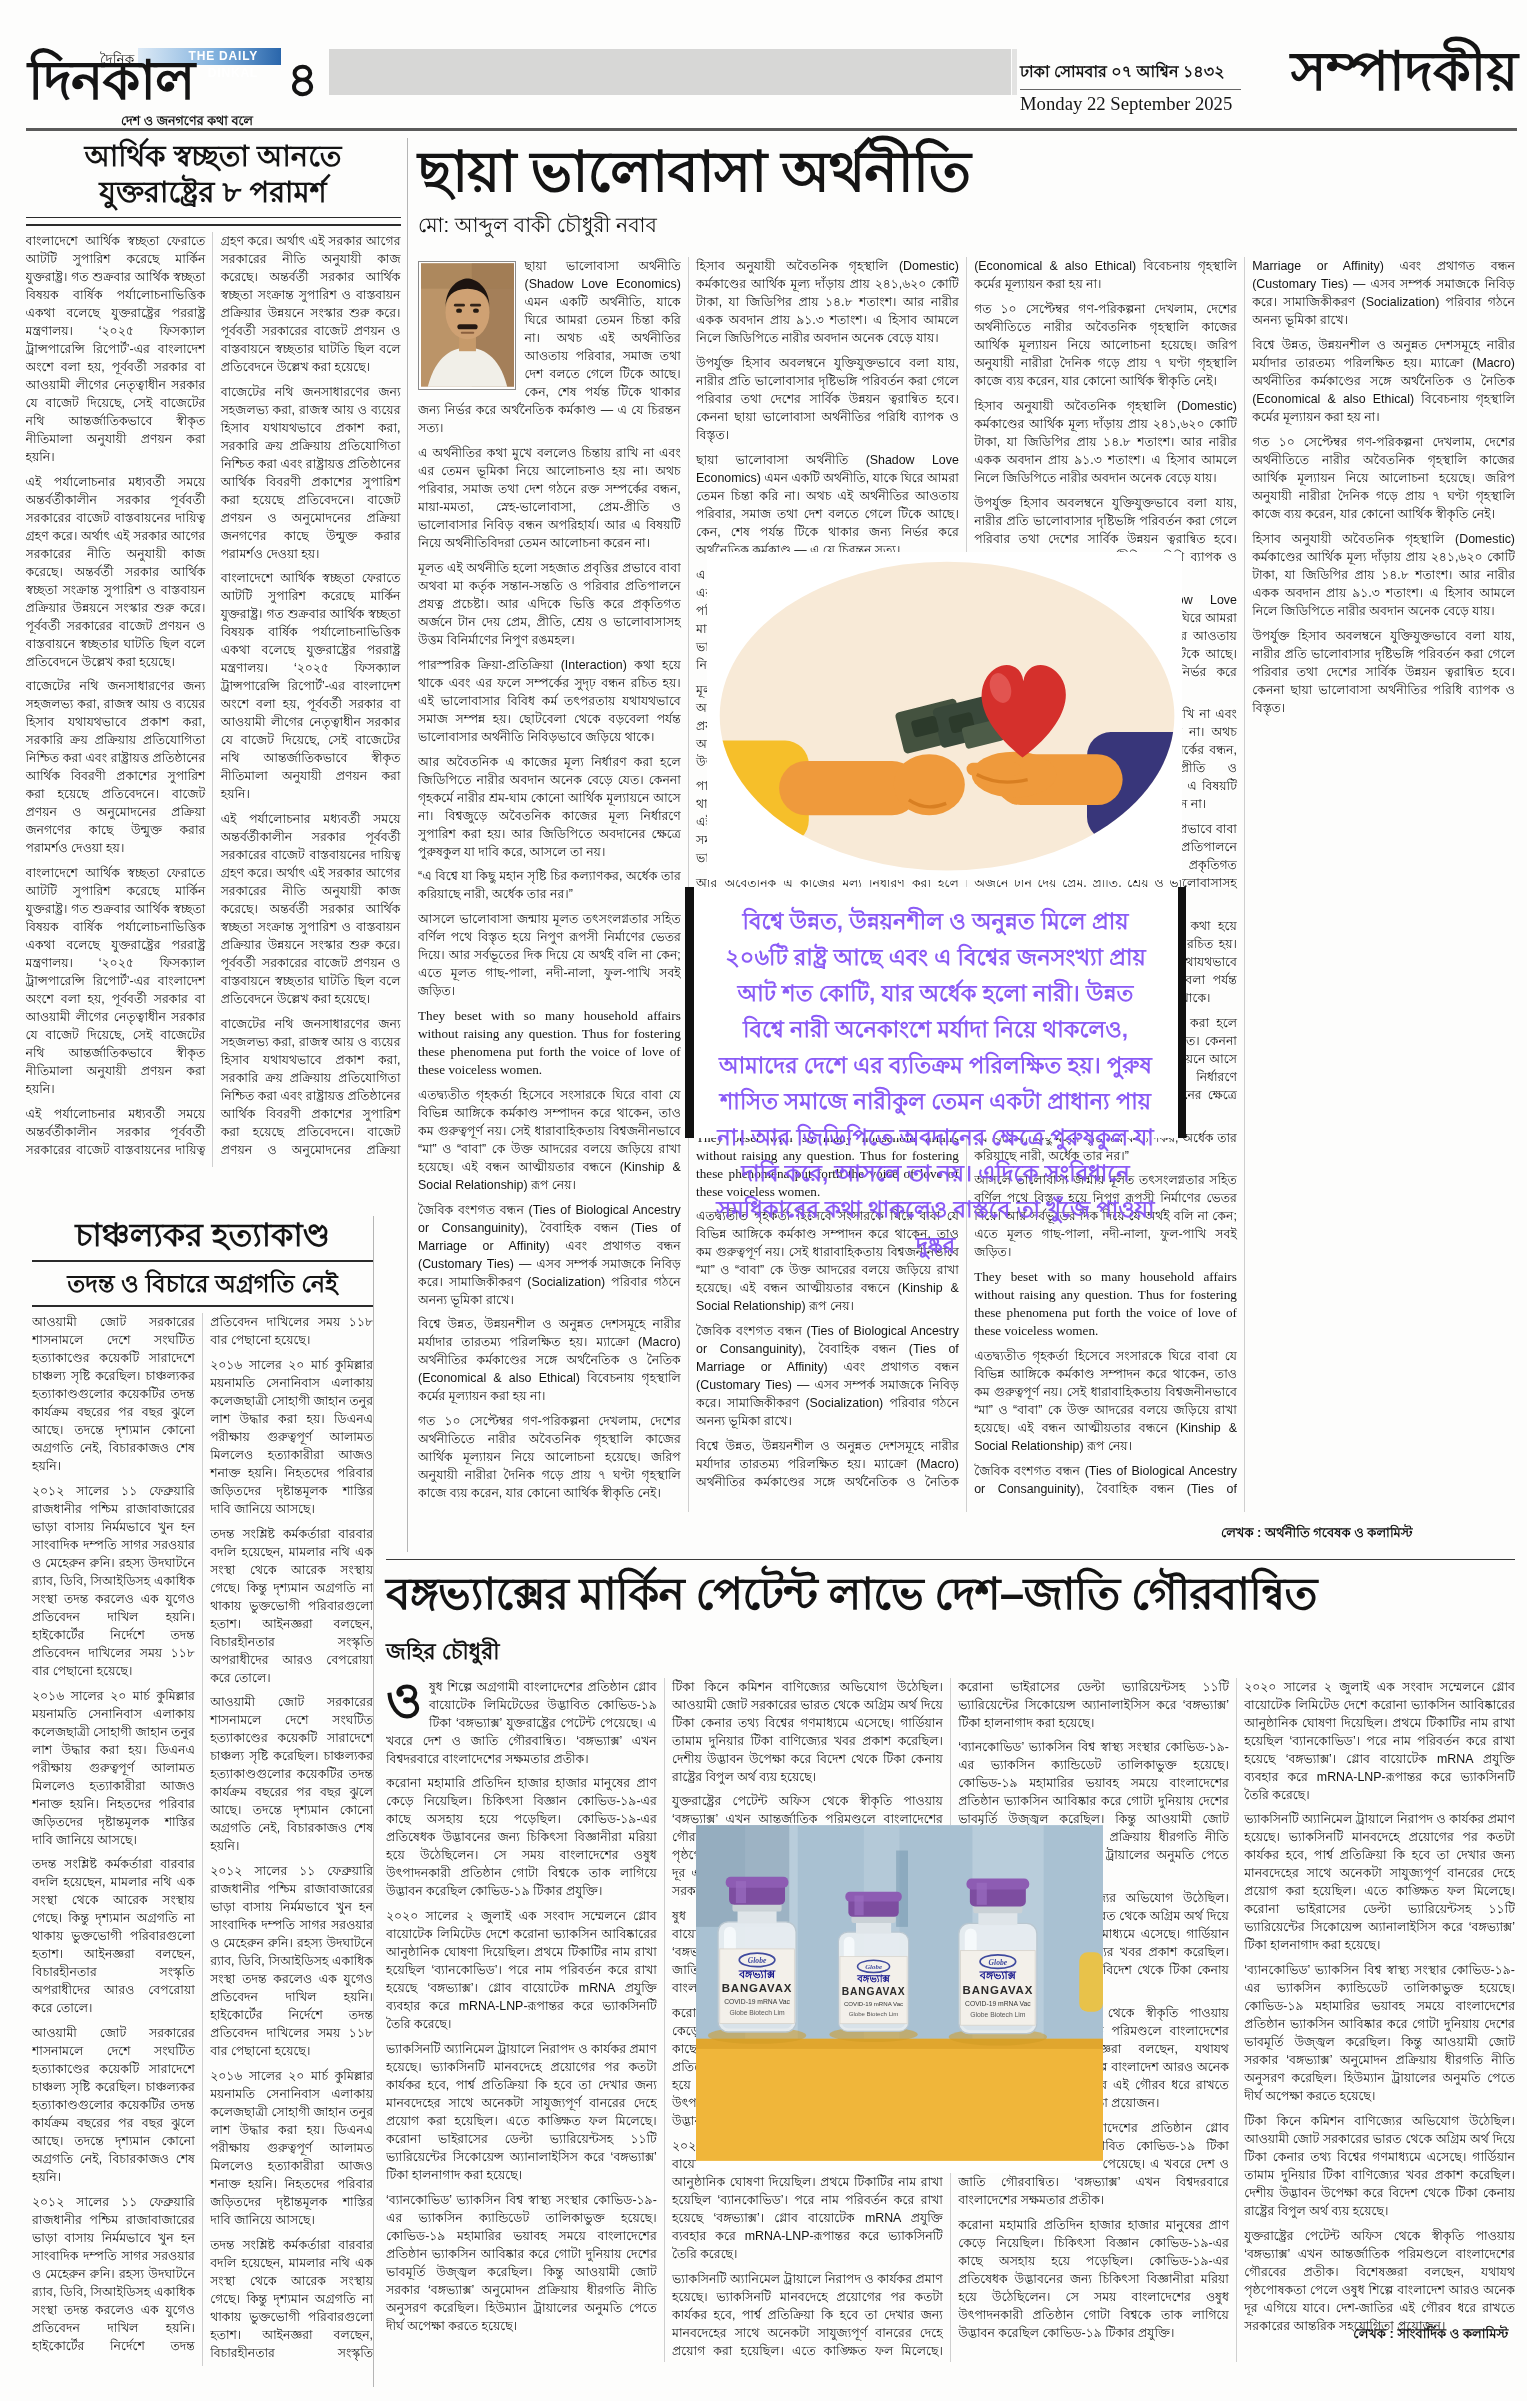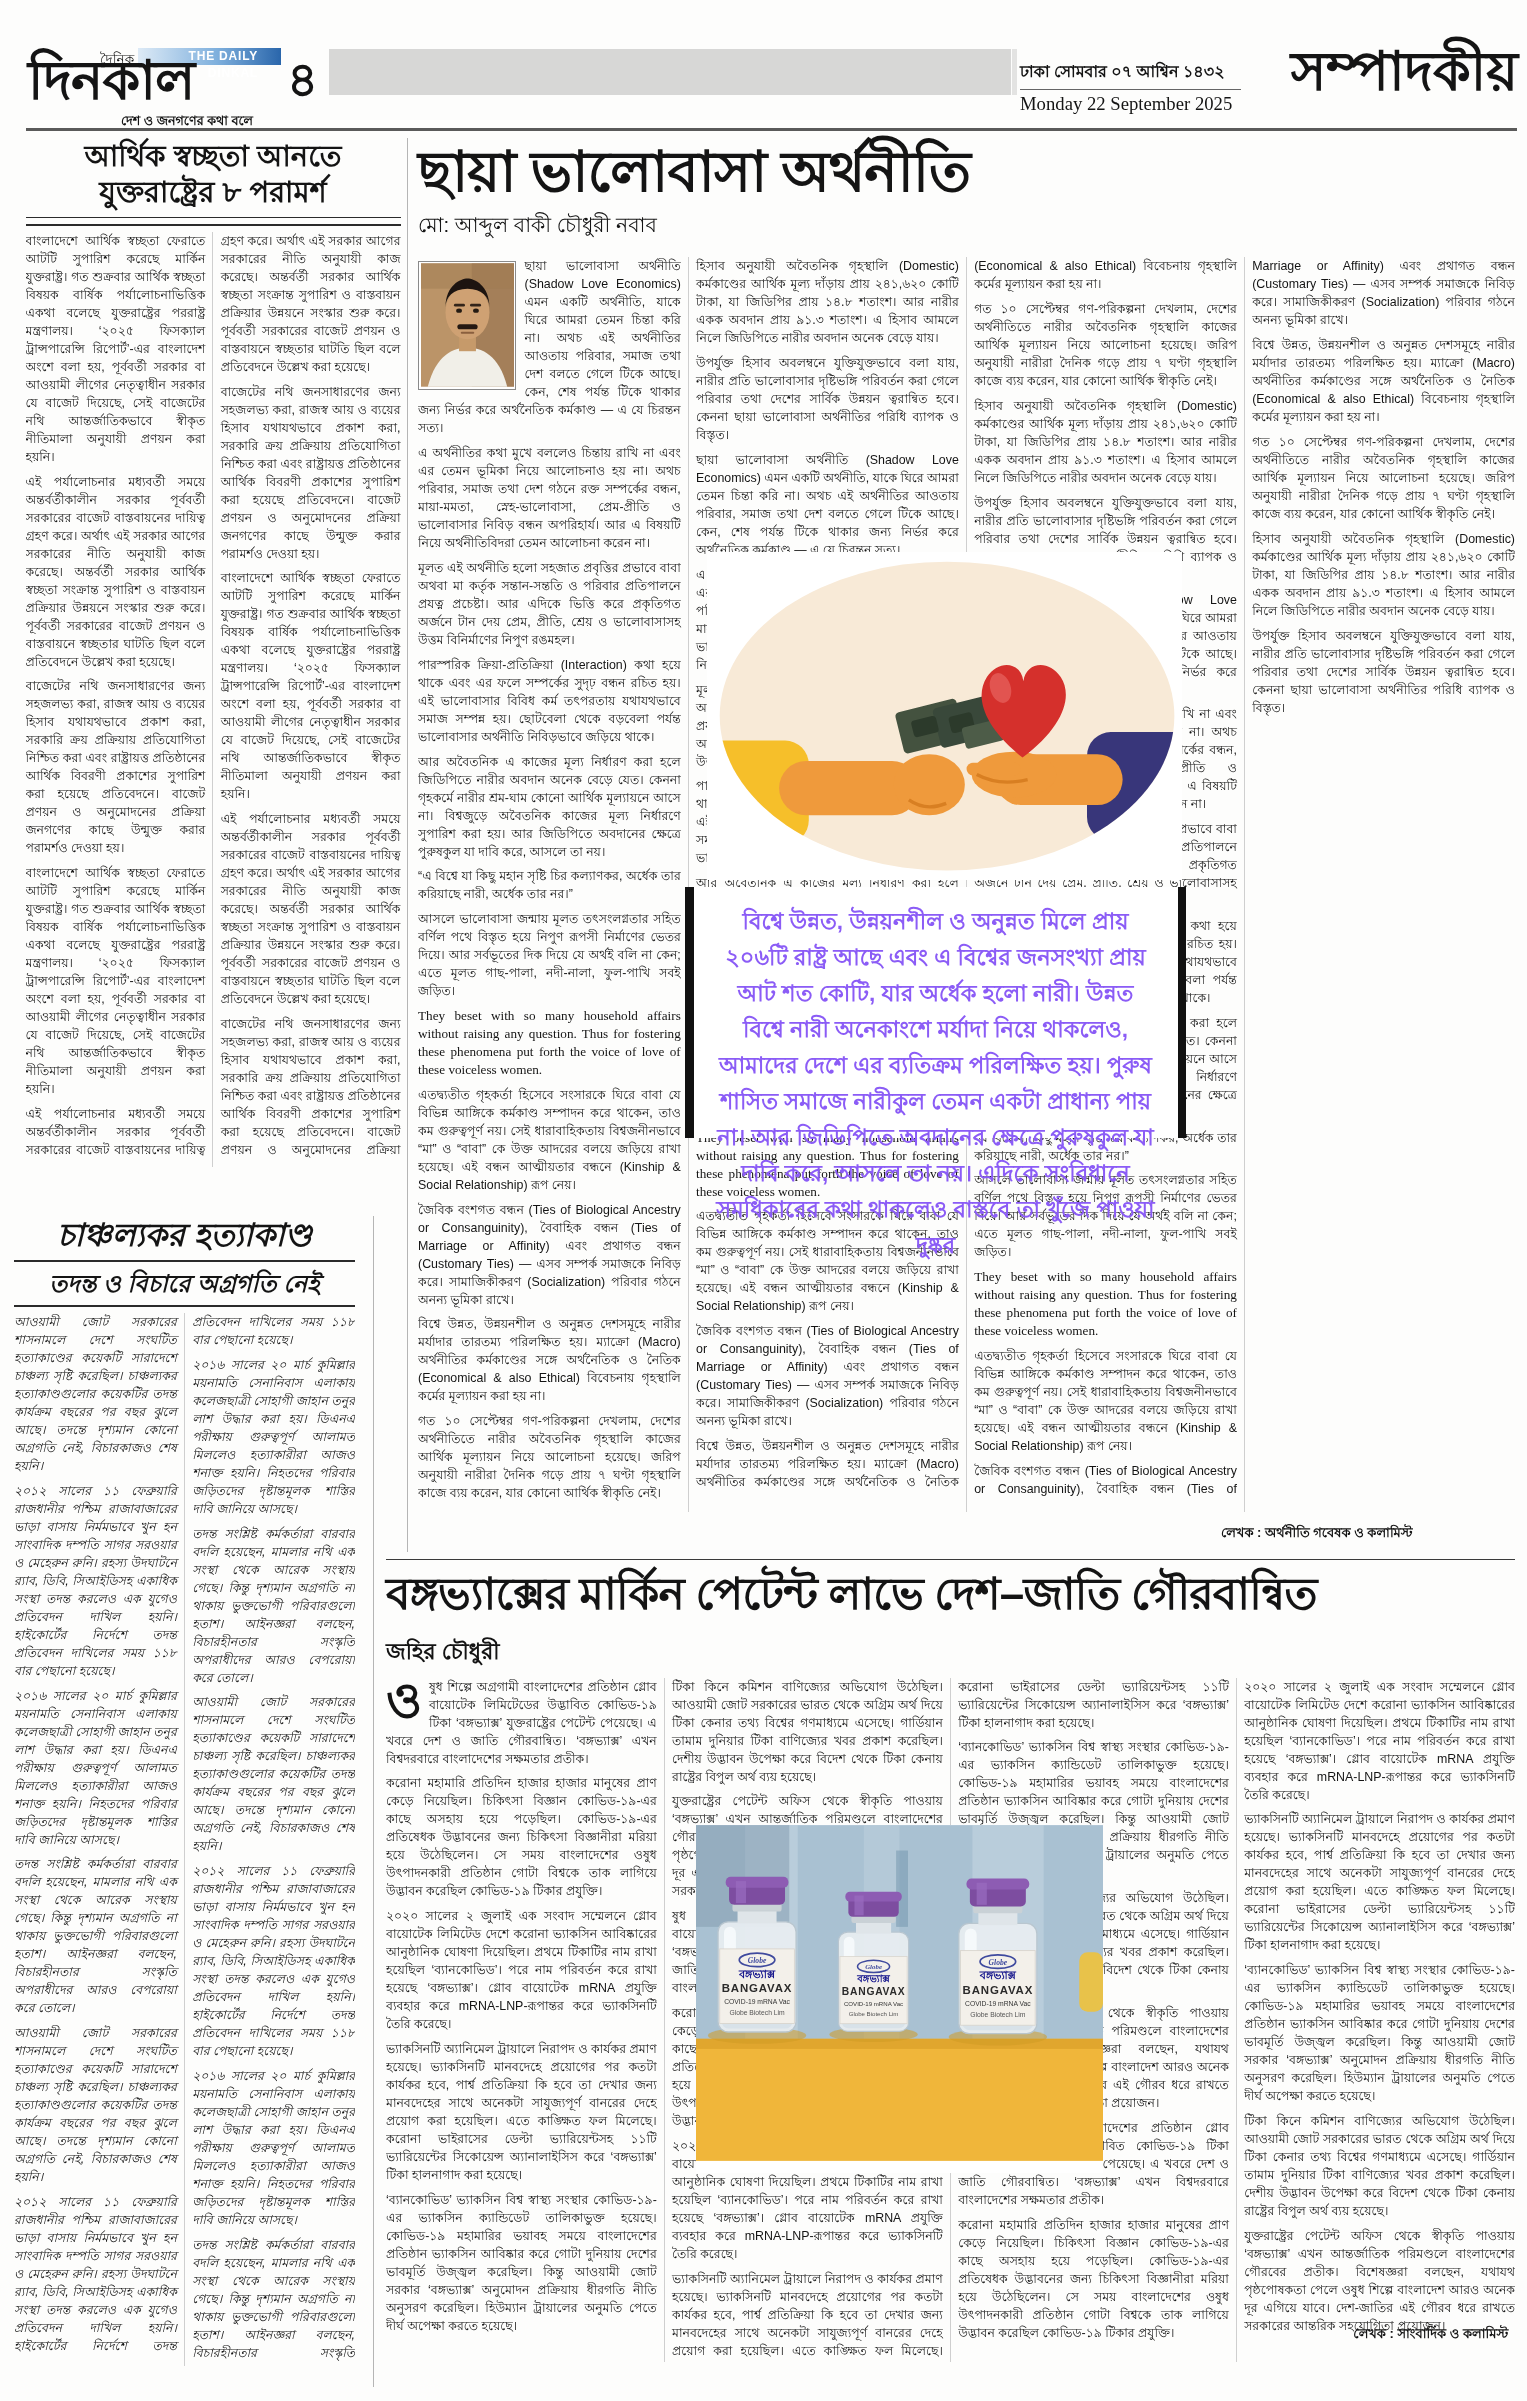--- a/index.html
+++ b/index.html
@@ -43,21 +43,21 @@
                 background:#fff;padding:1.7px;box-sizing:border-box;display:block;}
   .illu{position:absolute;left:289px;top:409px;width:475px;height:328px;background:#fff;}
   .pullquote{position:absolute;left:267px;top:744px;width:501px;height:251px;background:#fff;
              display:flex;align-items:stretch;}
   .pq-bar{width:8.5px;background:#111;}
   .pq-text{flex:1;padding:17px 22px;color:#8b5cf6;font-size:22.5px;line-height:1.6;
            font-weight:600;text-align:center;}
   .author-note-main{position:absolute;right:5.1px;top:1380px;width:289px;text-align:left;
                     font-size:13px;font-weight:800;}
   
-  .artC{position:absolute;left:14px;top:1216px;width:341px;font-style:italic;}
+  .artC{position:absolute;left:32px;top:1216px;width:341px;}
   .artC h2{margin:0;font-size:32px;font-weight:800;text-align:center;line-height:1.2;}
   .artC h3{margin:0;font-size:24px;font-weight:700;text-align:center;line-height:1.3;}
   .artC .body-cols{columns:2;height:1053px;margin-top:5.1px;}
   .vrule2{position:absolute;left:373px;top:1216px;width:0.8px;height:1171px;background:#b5b5b5;}
   
   .artD{position:absolute;left:386px;top:1559px;width:1129px;height:837px;border-top:1.7px solid #3a3a3a;
         padding-top:10.2px;box-sizing:border-box;}
   .artD h1{margin:0;font-size:44px;font-weight:900;line-height:1.1;letter-spacing:-0.8px;}
   .artD .byline{font-size:22px;font-weight:700;margin:15.3px 0 6.8px 0;}
   .artD .body-cols{columns:4;height:684px;}

